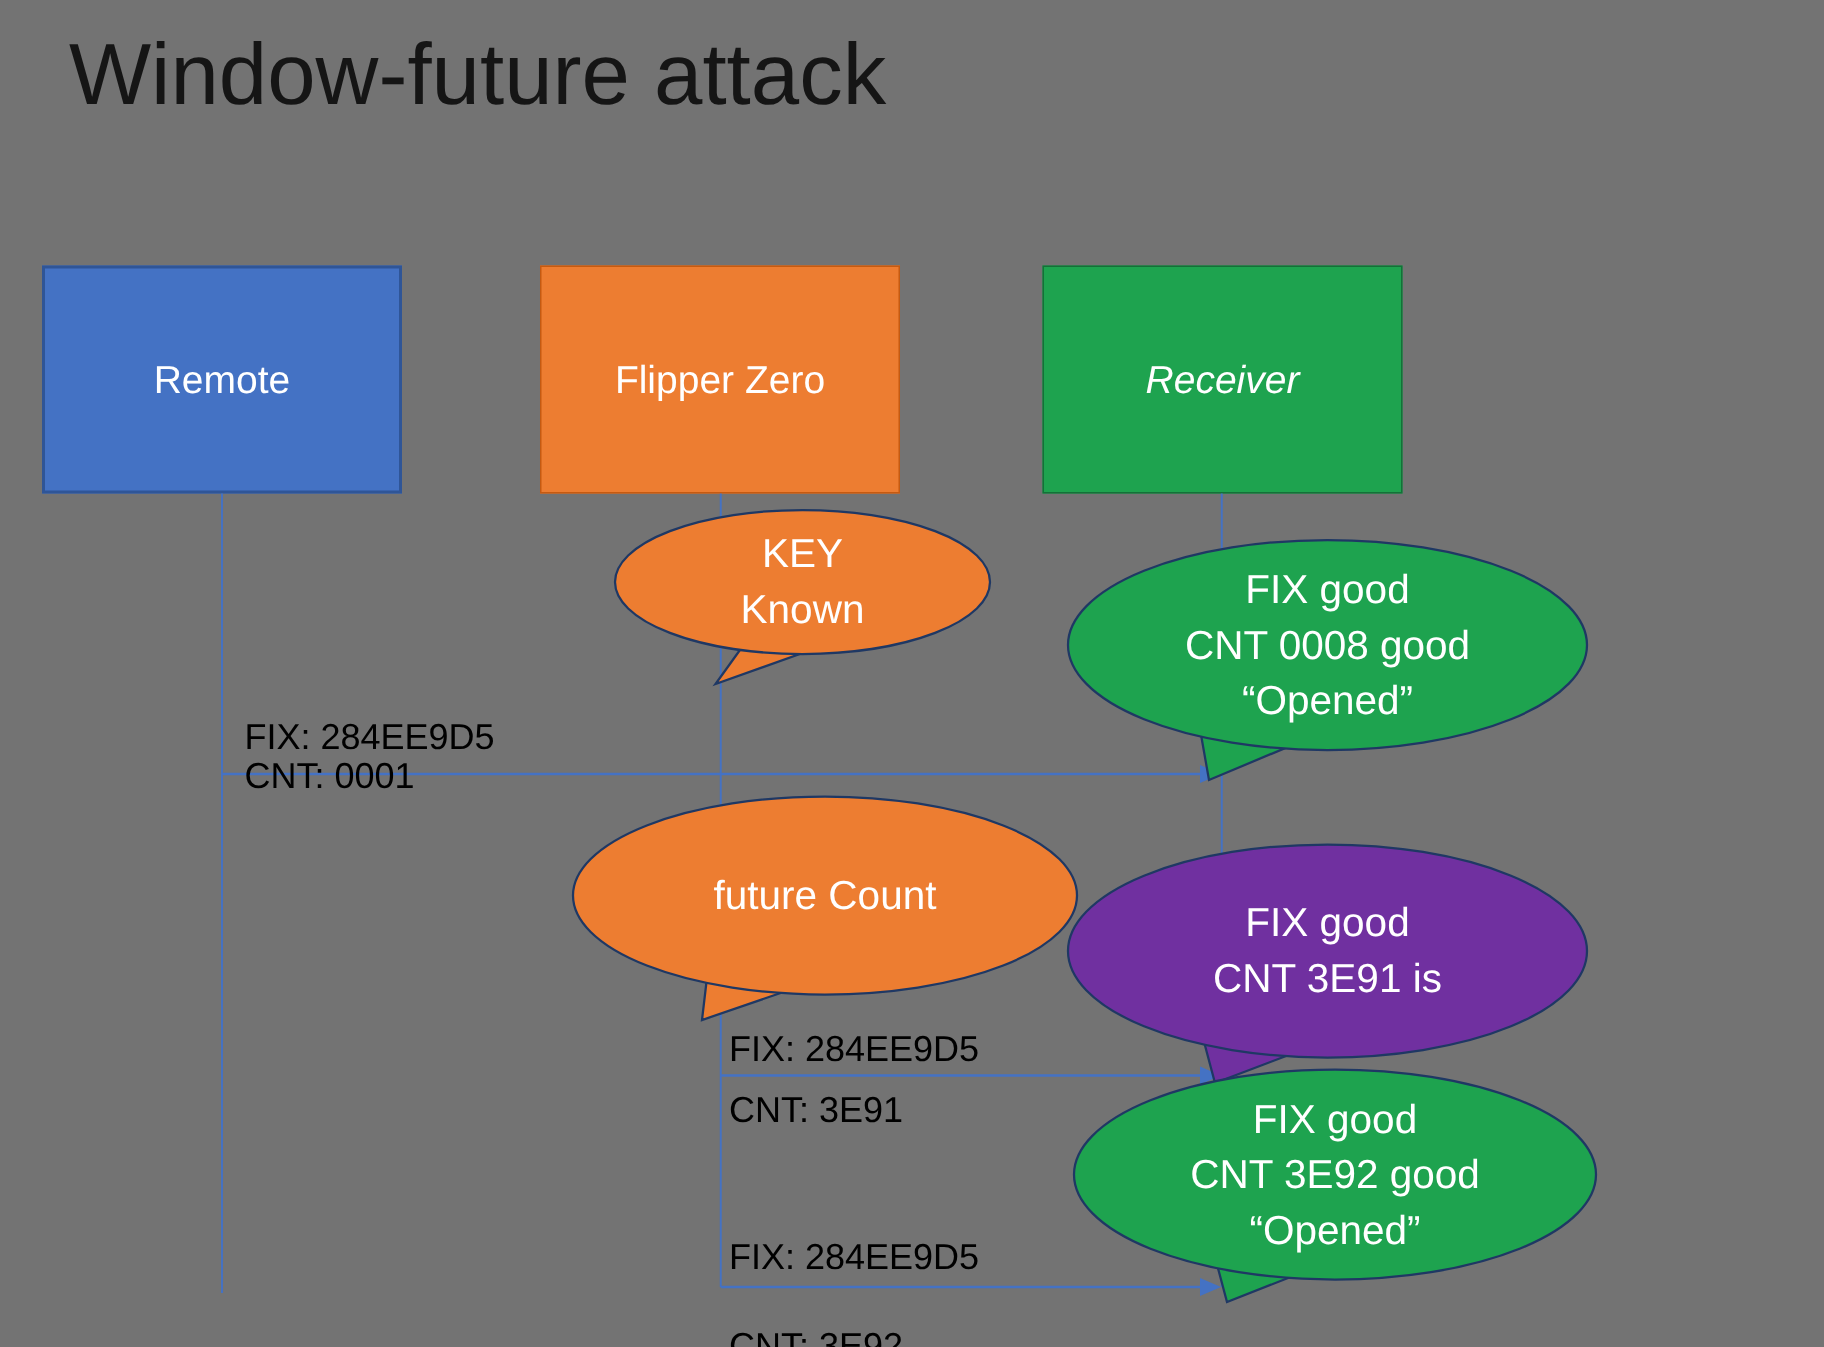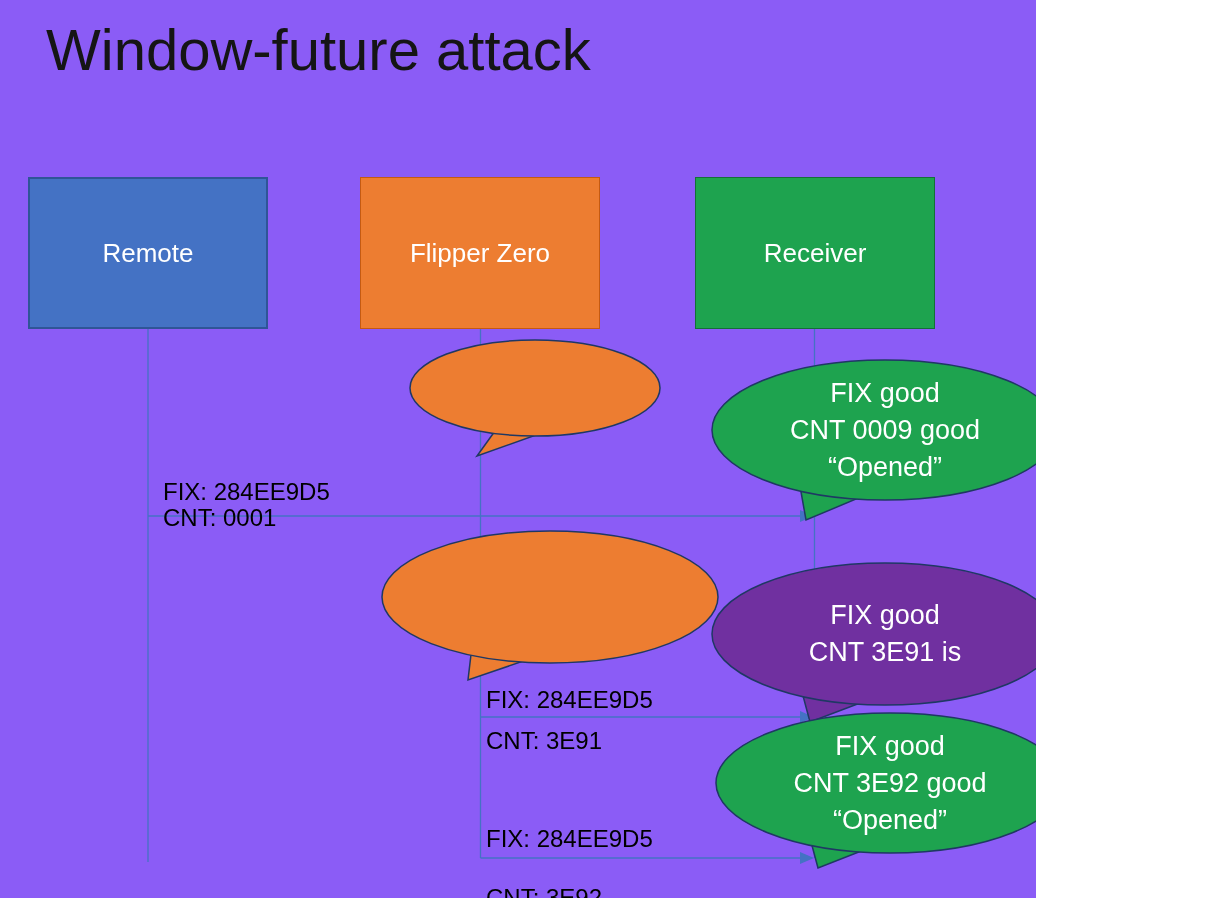--- a/index.html
+++ b/index.html
@@ -1,23 +1,23 @@
 <!DOCTYPE html>
 <html><head>
 <meta charset="utf-8">
 <style>
   * { margin: 0; padding: 0; box-sizing: border-box; }
   html, body { background: #ffffff; }
   body { font-family: "Liberation Sans", sans-serif; }
 
   .canvas {
     position: relative;
-    width: 1036px;
+    width: 1216px;
     height: 898px;
-    background: #8b5cf6;
+    background: #737373;
     overflow: hidden;
   }
 
   .title {
     position: absolute;
     left: 46px;
     top: 16px;
     font-size: 58px;
     font-weight: 400;
     color: #151515;
@@ -74,21 +74,21 @@
 <div class="canvas">
 
   <h1 class="title">Window-future attack</h1>
 
   <div class="actor box-orange" style="left:360px;">
     <span>Flipper Zero</span>
   </div>
   <div class="actor box-blue" style="left:28px;">
     <span>Remote</span>
   </div>
-  <div class="actor box-green" style="left:695px;">
+  <div class="actor box-green" style="left:695px;font-style:italic;">
     <span>Receiver</span>
   </div>
 
   <svg class="layer" width="1216" height="898" viewBox="0 0 1216 898">
 
     <line class="lifeline" x1="148" y1="329" x2="148" y2="862"></line>
     <line class="lifeline" x1="480.5" y1="329" x2="480.5" y2="858"></line>
     <line class="lifeline" x1="814.5" y1="329" x2="814.5" y2="858"></line>
 
     <line class="flow" x1="148" y1="516" x2="801" y2="516"></line>
@@ -128,28 +128,33 @@
 
   <div class="msg" style="left:163px; top:478px;">FIX: 284EE9D5</div>
   <div class="msg" style="left:163px; top:504px;">CNT: 0001</div>
 
   <div class="msg" style="left:486px; top:686px;">FIX: 284EE9D5</div>
   <div class="msg" style="left:486px; top:727px;">CNT: 3E91</div>
 
   <div class="msg" style="left:486px; top:825px;">FIX: 284EE9D5</div>
   <div class="msg" style="left:486px; top:865px;margin-top:19px;">CNT: 3E92</div>
 
+  <div class="bubble-text" style="left:410px; top:340px; width:250px; height:96px;">
+    <span>KEY</span>
+    <span>Known</span>
+  </div>
 
   <div class="bubble-text" style="left:712px; top:360px; width:346px; height:140px;">
     <span>FIX good</span>
-    <span>CNT 0009 good</span>
+    <span>CNT 0008 good</span>
     <span>“Opened”</span>
   </div>
 
   <div class="bubble-text" style="left:382px; top:531px; width:336px; height:132px;">
+    <span>future Count</span>
   </div>
 
   <div class="bubble-text" style="left:712px; top:563px; width:346px; height:142px;">
     <span>FIX good</span>
     <span>CNT 3E91 is</span>
   </div>
 
   <div class="bubble-text" style="left:716px; top:713px; width:348px; height:140px;">
     <span>FIX good</span>
     <span>CNT 3E92 good</span>

